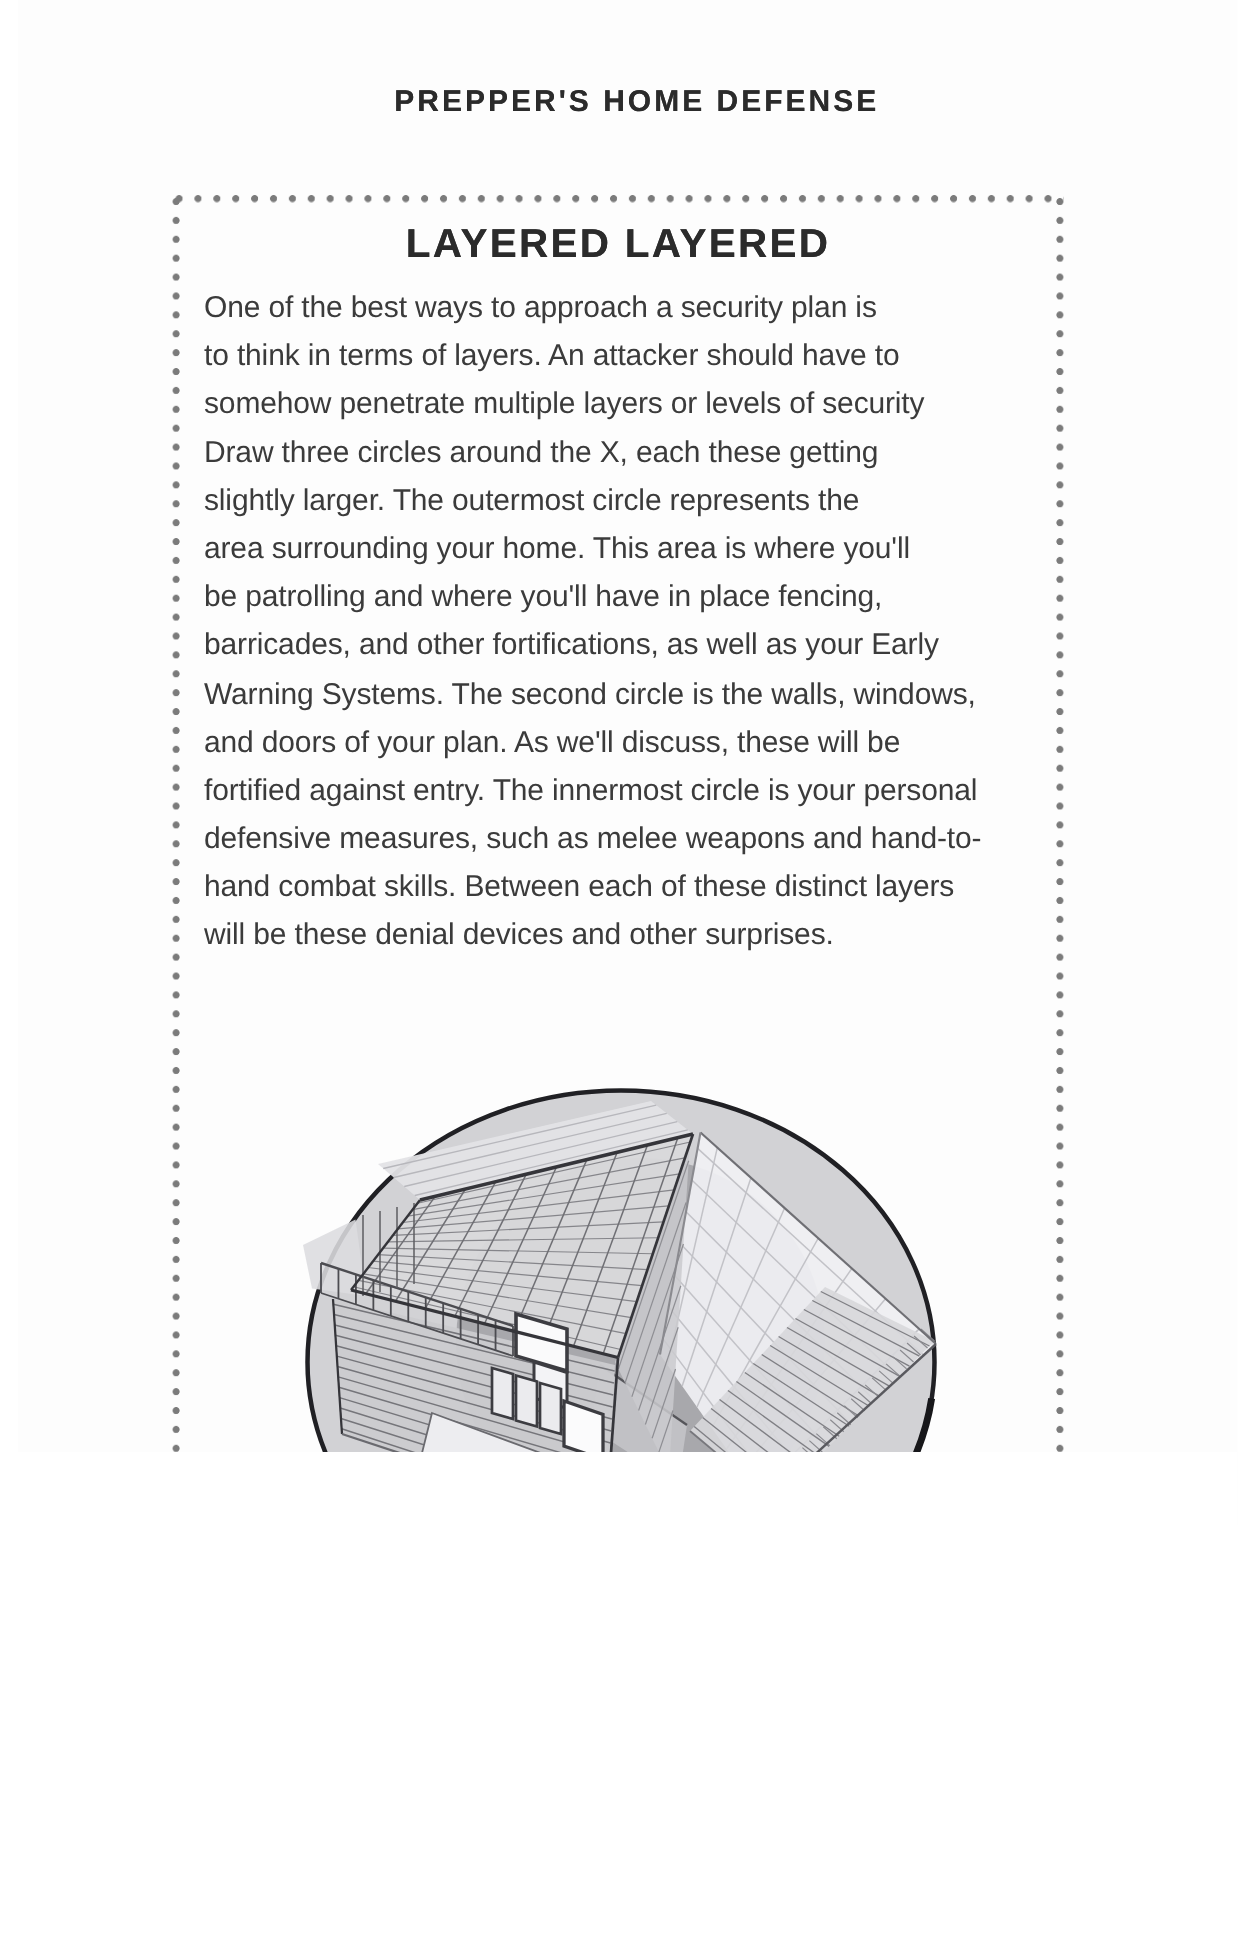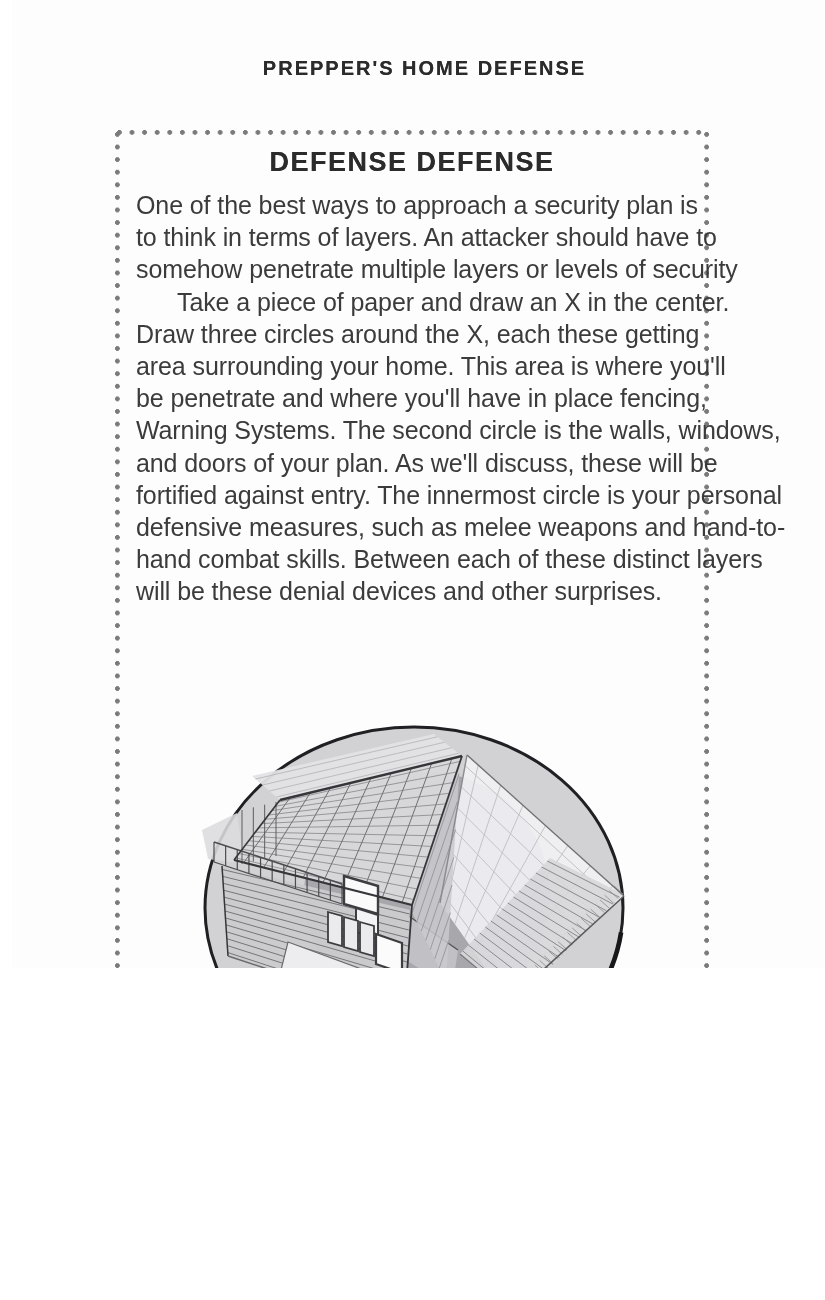--- a/index.html
+++ b/index.html
@@ -26,47 +26,48 @@
     background-size:12.6px 5px,12.6px 5px,5px 12.6px,5px 12.6px;
     background-position:2px 0,2px 100%,0 2px,100% 2px;
     background-repeat:repeat-x,repeat-x,repeat-y,repeat-y;
   }
   .box-title{
     margin-top:15px;text-align:center;font-size:27px;line-height:34px;
     font-weight:800;letter-spacing:1.5px;color:var(--heading);
   }
   .body-text{ margin-top:10px;padding-left:21px;padding-right:10px; }
   .line{
-    height:32.2px;line-height:32.2px;font-size:25px;color:var(--text);
+    height:32.2px;line-height:32.2px;font-size:20px;color:var(--text);
     white-space:nowrap;letter-spacing:-0.1px;
   }
   .line.indent{ padding-left:41px; }
   .figure-svg{ position:absolute;left:90px;top:718px;width:530px;height:385px; }
   .page-number{
     position:absolute;top:1213px;left:0;width:100%;text-align:center;
     font-size:21px;font-weight:700;color:var(--pagenum);padding-left:36px;
   }
 </style>
 </head>
 <body>
 
 <div class="page">
 
   <div class="book-header stencil">PREPPER'S HOME DEFENSE</div>
 
   <div class="dotbox">
-    <div class="box-title stencil">DEFENSE DEFENSE</div>
+    <div class="box-title stencil">LAYERED LAYERED</div>
     <div class="body-text" id="body-text">
         <div class="line">One of the best ways to approach a security plan is</div>
         <div class="line">to think in terms of layers. An attacker should have to</div>
         <div class="line">somehow penetrate multiple layers or levels of security</div>
-        <div class="line indent">Take a piece of paper and draw an X in the center.</div>
         <div class="line">Draw three circles around the X, each these getting</div>
+        <div class="line">slightly larger. The outermost circle represents the</div>
         <div class="line">area surrounding your home. This area is where you'll</div>
-        <div class="line">be penetrate and where you'll have in place fencing,</div>
+        <div class="line">be patrolling and where you'll have in place fencing,</div>
+        <div class="line">barricades, and other fortifications, as well as your Early</div>
         <div class="line">Warning Systems. The second circle is the walls, windows,</div>
         <div class="line">and doors of your plan. As we'll discuss, these will be</div>
         <div class="line">fortified against entry. The innermost circle is your personal</div>
         <div class="line">defensive measures, such as melee weapons and hand-to-</div>
         <div class="line">hand combat skills. Between each of these distinct layers</div>
         <div class="line">will be these denial devices and other surprises.</div>
       </div>
   </div>
 
   <svg class="figure-svg" viewBox="0 0 530 385" xmlns="http://www.w3.org/2000/svg">

